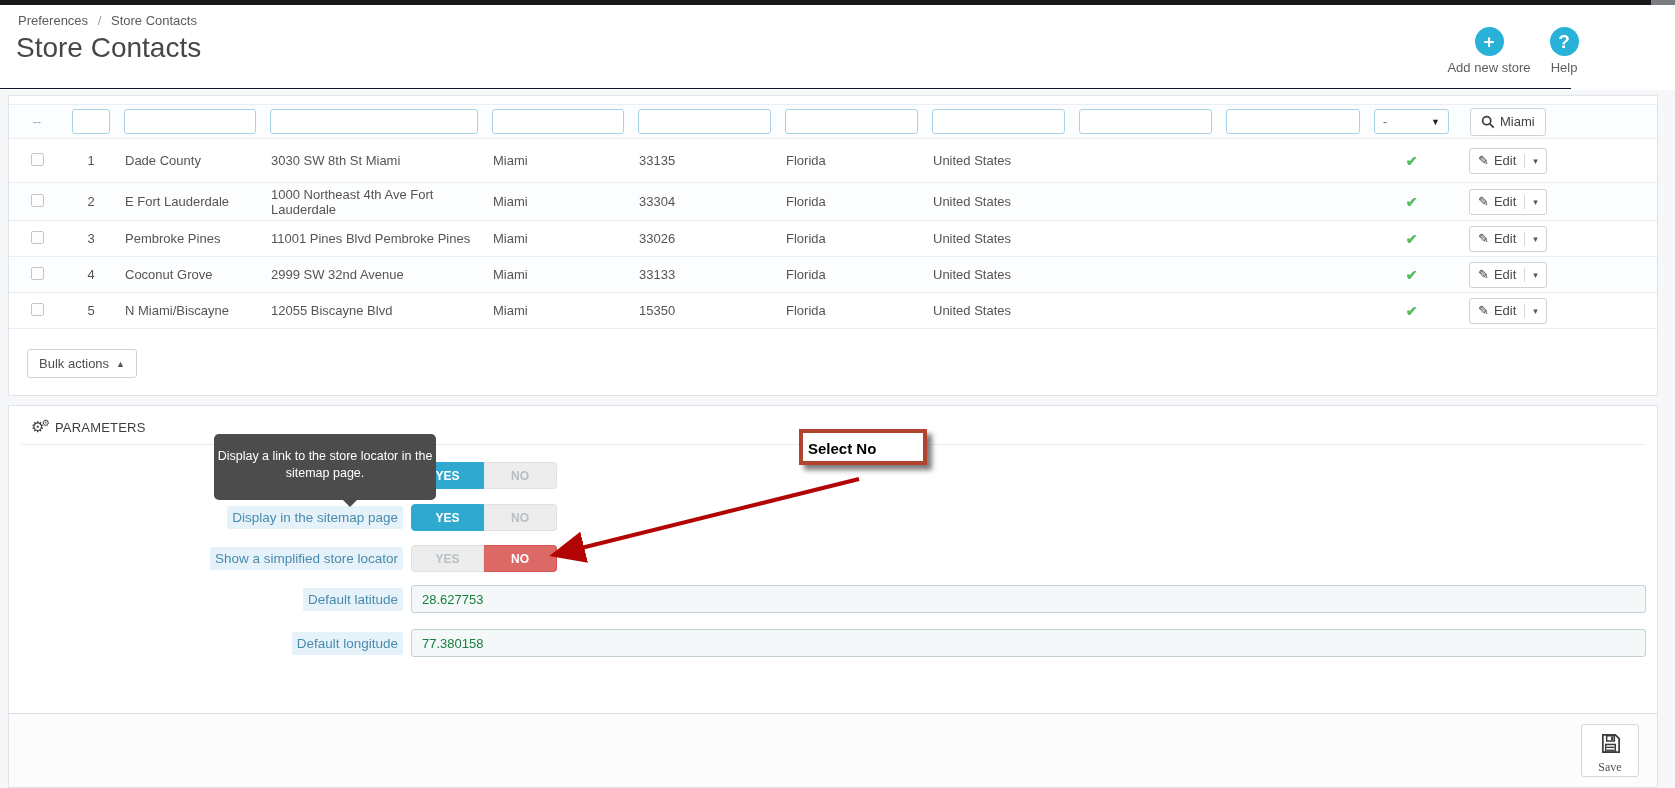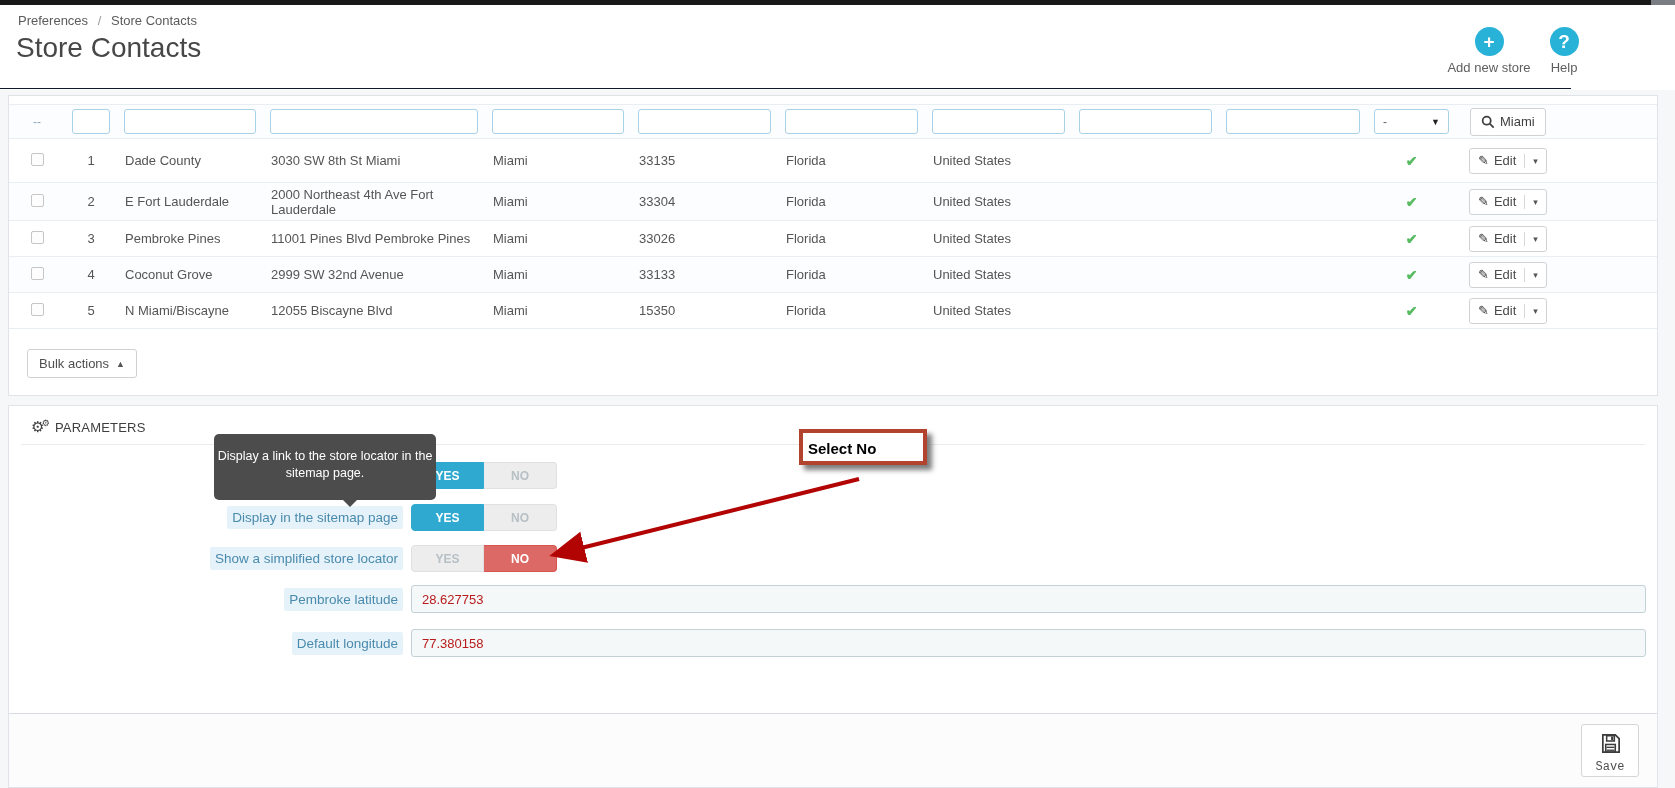--- a/index.html
+++ b/index.html
@@ -78,41 +78,41 @@
   .row-label { position:absolute; right:1246px; top:4px; white-space:nowrap; }
   .row-label span { font-size:13.5px; color:#4a8bad; background:#e6f2f9; padding:4px 5px; border-radius:2px; }
   .toggle { position:absolute; left:402px; top:0; display:flex; cursor:pointer; }
   .tg { width:73px; height:27px; font-size:12px; font-weight:bold; line-height:27px; text-align:center;
     background:#ededed; color:#b7c0c5; border:1px solid #e0e0e0; }
   .tg.yes { border-radius:4px 0 0 4px; }
   .tg.no  { border-radius:0 4px 4px 0; border-left:none; }
   .sel-yes .tg.yes { background:#2fa9cf; border-color:#2fa9cf; color:#fff; }
   .sel-no  .tg.no  { background:#dc6965; border-color:#d65550; color:#fff; }
   .txt-input { position:absolute; left:402px; top:0; width:1235px; height:28px; background:#f4f8f9;
-    border:1px solid #c3d1d6; border-radius:3px; font-size:13px; color:#b91c1c; padding:0 10px; }
+    border:1px solid #c3d1d6; border-radius:3px; font-size:13px; color:#15803d; padding:0 10px; }
 
   
   .tooltip { position:absolute; left:205px; top:28px; width:222px; min-height:66px; background:#4c4c4c;
     color:#fff; border-radius:5px; font-size:12.5px; line-height:17px; text-align:center;
     padding:14px 3px; z-index:5; }
   .tooltip .tip-arrow { position:absolute; left:128px; bottom:-7px; width:0; height:0;
     border-left:8px solid transparent; border-right:8px solid transparent; border-top:8px solid #4c4c4c; }
 
   
   .annotation { position:absolute; left:790px; top:23px; width:128px; height:36px; background:#fff;
     border:4px solid #b2432e; box-shadow:5px 5px 5px rgba(80,80,80,.75); z-index:6; padding:7px 0 0 5px; }
   .annotation span { font-size:15px; font-weight:bold; color:#000; }
   .arrow-svg { position:absolute; left:520px; top:55px; z-index:4; pointer-events:none; }
 
   
   .panel-footer { position:absolute; left:0; right:0; top:307px; bottom:0; background:#fcfcfd;
     border-top:1px solid #d8dbdf; }
   .save-btn { position:absolute; right:18px; top:10px; width:58px; height:53px; background:#fff;
     border:1px solid #d4d7da; border-radius:3px; cursor:pointer; text-align:center; padding-top:5px;
-    font-family:Liberation Mono, monospace; }
+    font-family:Liberation Serif, serif; }
   .save-btn .s-lbl { font-size:12px; color:#4f4f4f; display:block; margin-top:1px; }
 </style>
 </head>
 <body>
 
 <div class="topbar">
   <div class="topbar-end"></div>
 </div>
 
 <div class="header">
@@ -198,21 +198,21 @@
                 <span>Edit</span>
                 <span class="ebar"></span>
                 <span class="ecaret">▾</span>
               </button></td>
       </tr>
 
       <tr style="height:38px">
         <td><span class="cb"></span></td>
         <td class="c-id">2</td>
         <td>E Fort Lauderdale</td>
-        <td class="addr">2000 Northeast 4th Ave Fort Lauderdale</td>
+        <td class="addr">1000 Northeast 4th Ave Fort Lauderdale</td>
         <td>Miami</td>
         <td>33304</td>
         <td>Florida</td>
         <td>United States</td>
         <td></td>
             <td></td>
         <td class="c-status"><span class="check">✔</span></td>
         <td><button class="edit-btn">
                 <span class="pencil">✎</span>
                 <span>Edit</span>
@@ -320,21 +320,21 @@
         <span>Show a simplified store locator</span>
       </div>
       <div class="toggle sel-no">
         <span class="tg yes">YES</span>
         <span class="tg no">NO</span>
       </div>
     </div>
 
     <div class="form-row" style="top:179px">
       <div class="row-label" style="top:5px">
-        <span>Pembroke latitude</span>
+        <span>Default latitude</span>
       </div>
       <input class="txt-input" value="28.627753" style="">
     </div>
 
     <div class="form-row" style="top:223px">
       <div class="row-label" style="top:5px">
         <span>Default longitude</span>
       </div>
       <input class="txt-input" value="77.380158" style="">
     </div>

